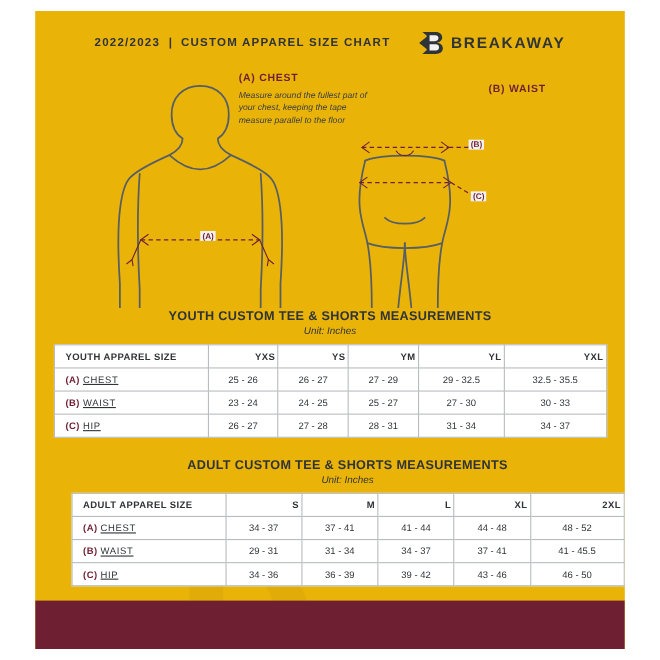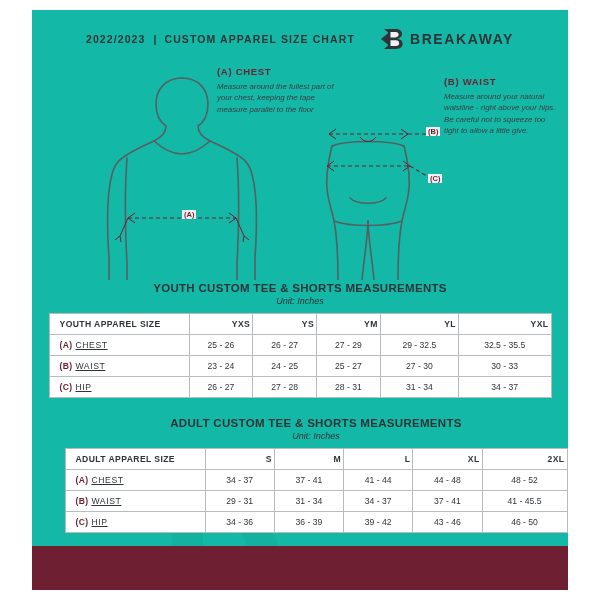--- a/index.html
+++ b/index.html
@@ -13,21 +13,21 @@
     position: absolute;
     left: 0; top: 0;
     width: 600px; height: 600px;
     background: #ffffff;
     overflow: hidden;
   }
   .sheet {
     position: absolute;
     left: 32px; top: 10px;
     width: 536px; height: 580px;
-    background: #14b8a6;
+    background: #eab308;
     overflow: hidden;
   }
   .watermark {
     position: absolute;
     left: 120px; top: 400px;
     font-size: 200px;
     font-weight: bold;
     color: rgba(0,0,0,0.035);
     font-family: "Liberation Serif", serif;
     letter-spacing: -6px;
@@ -259,21 +259,20 @@
       <span class="tag" style="left:394px; top:69px;">(B)</span>
       <span class="tag" style="left:396px; top:116px;">(C)</span>
 
       <div class="annot annot-chest">
         <div class="annot-title">(A) CHEST</div>
         <div class="annot-body">Measure around the fullest part of your chest, keeping the tape measure parallel to the floor</div>
       </div>
 
       <div class="annot annot-waist">
         <div class="annot-title">(B) WAIST</div>
-        <div class="annot-body">Measure around your natural waistline - right above your hips. Be careful not to squeeze too tight to allow a little give.</div>
       </div>
 
     </div>
 
     <div class="sec-youth">
       <div class="section-title">YOUTH CUSTOM TEE &amp; SHORTS MEASUREMENTS</div>
       <div class="section-unit">Unit: Inches</div>
       <table class="size">
         <thead>
           <tr>

